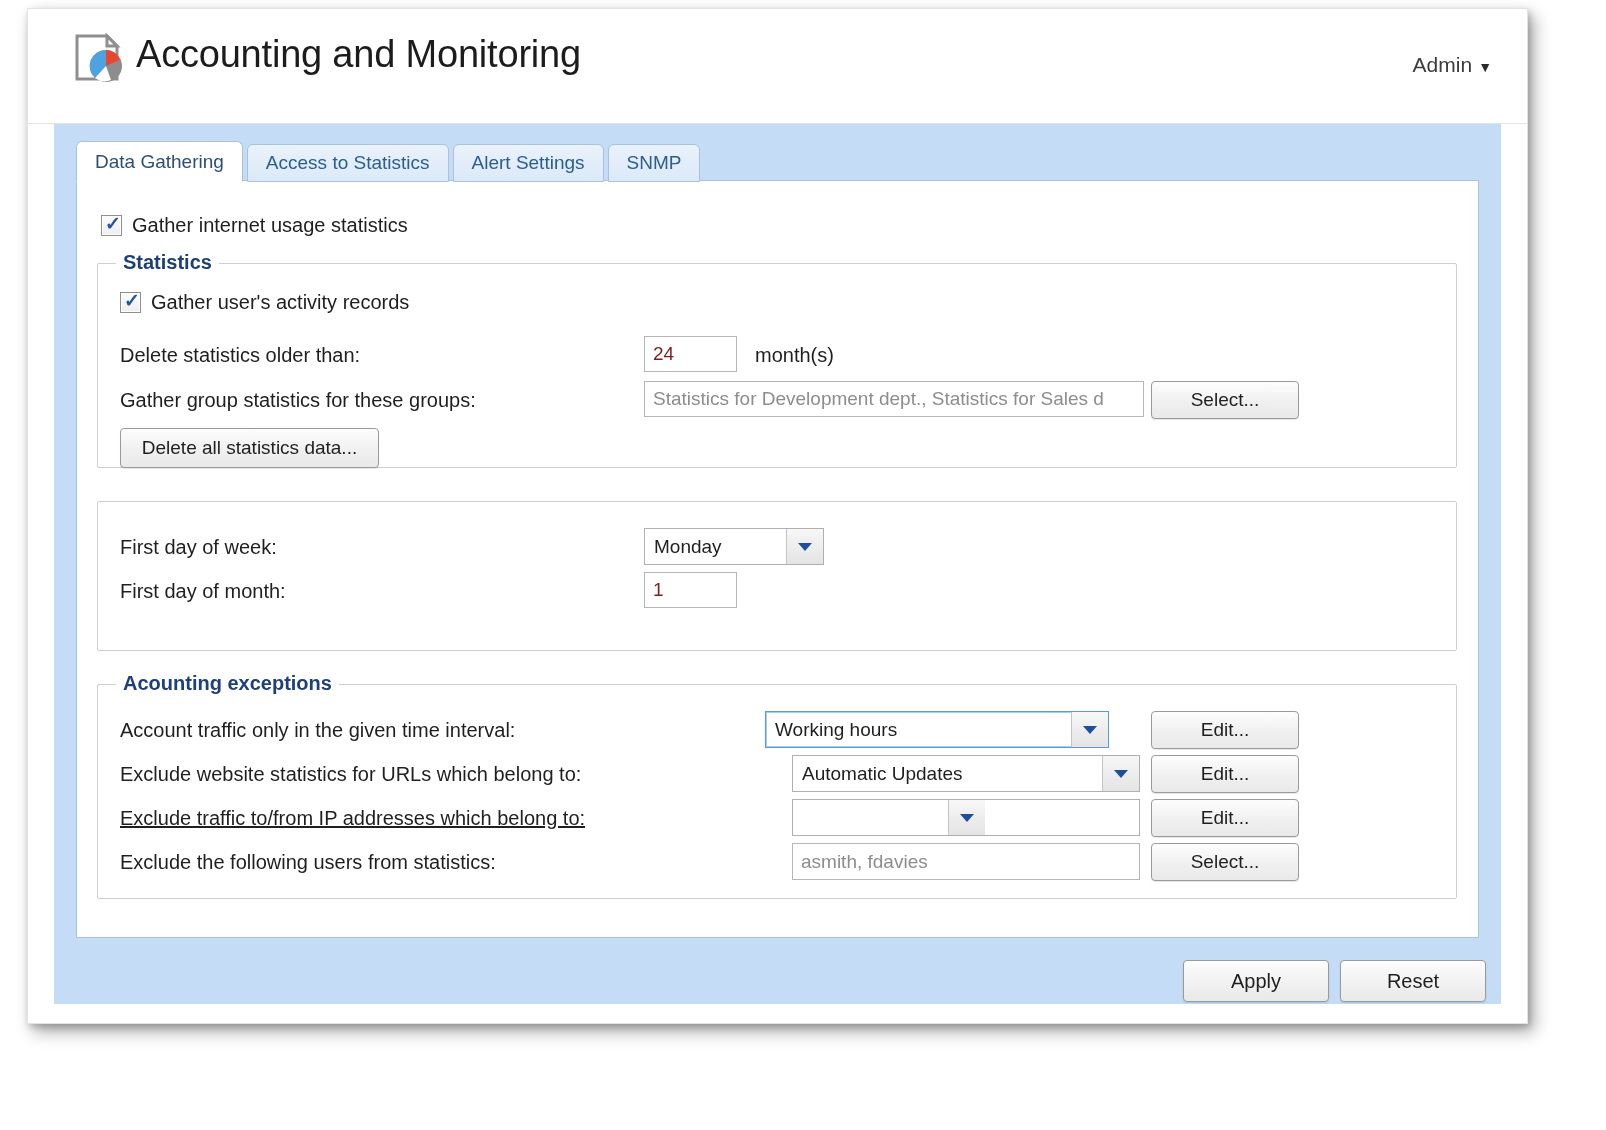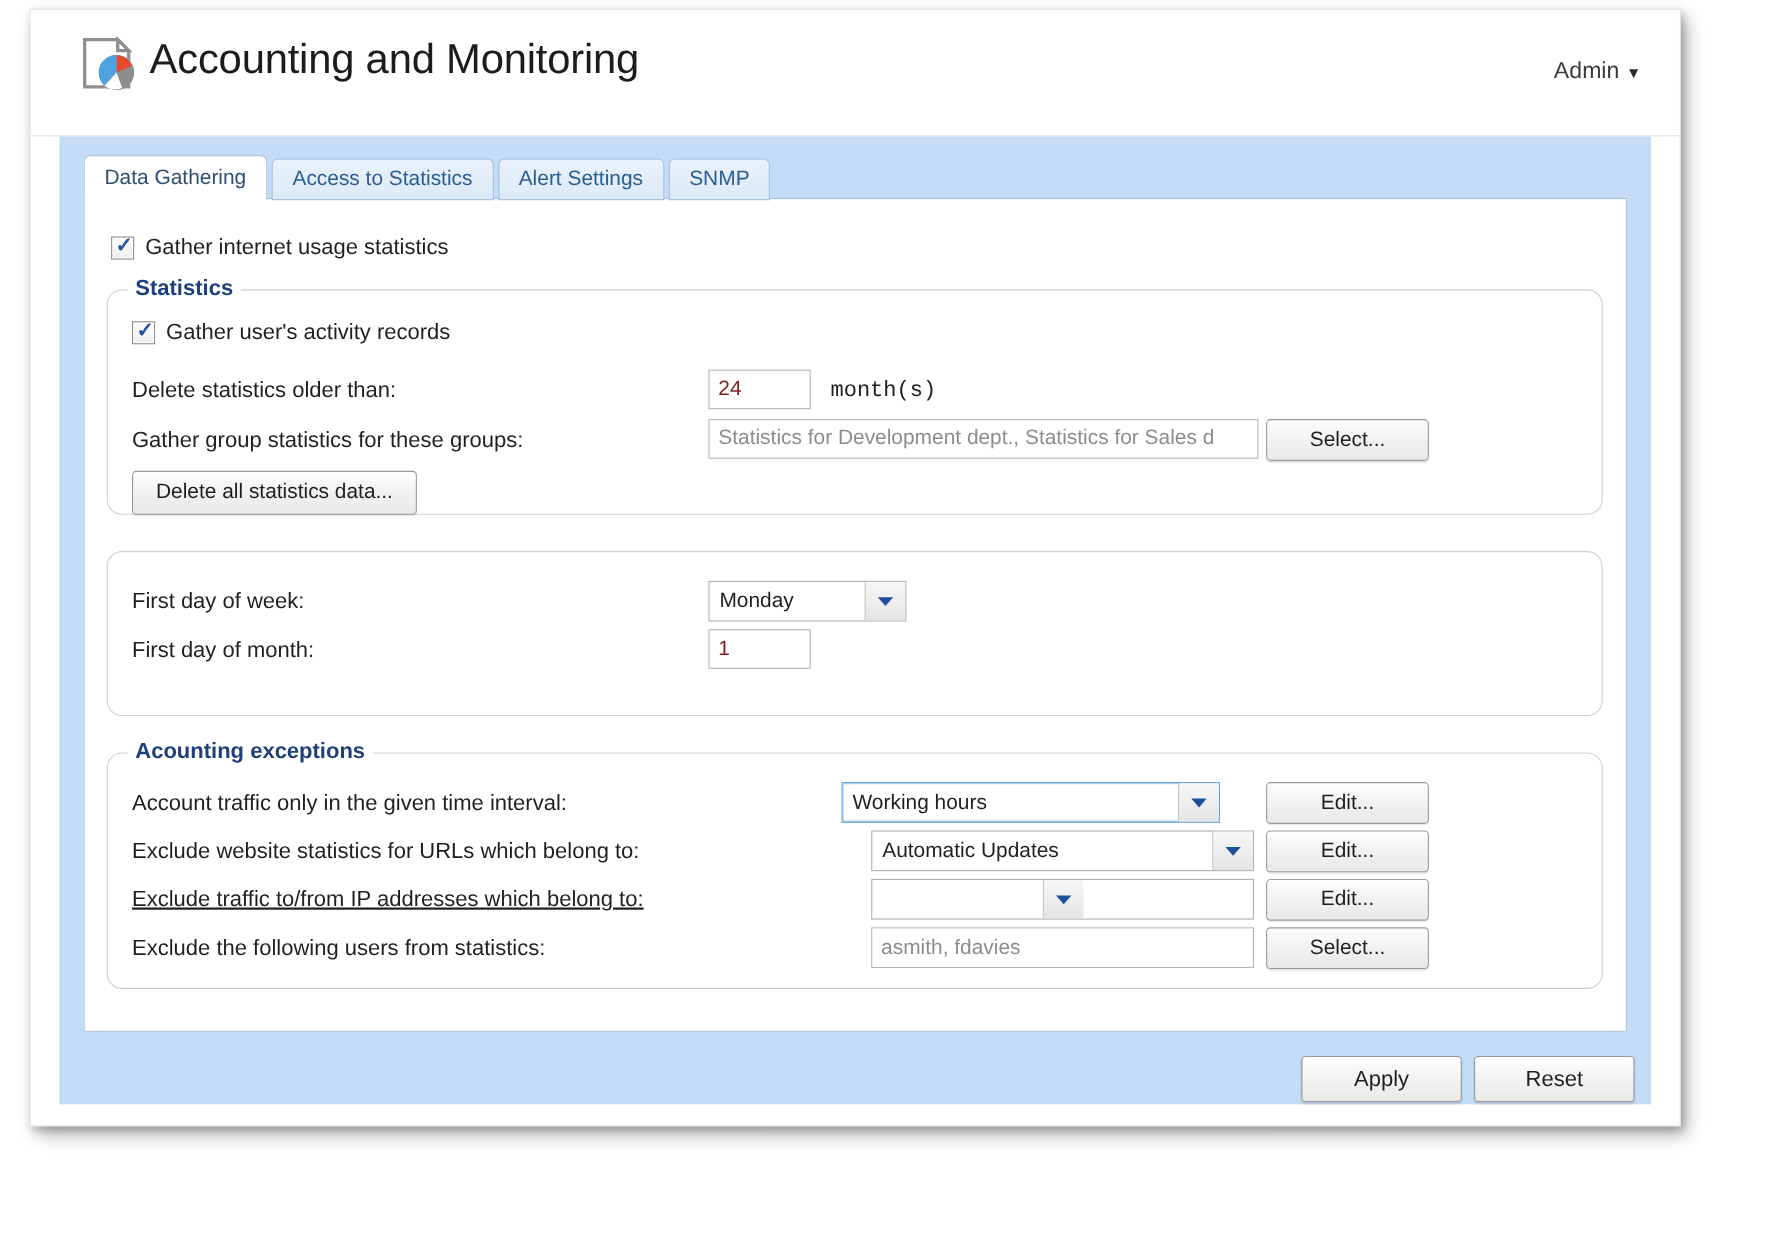--- a/index.html
+++ b/index.html
@@ -132,21 +132,21 @@
   .chk-label {
     margin-left: 10px;
     font-size: 20px;
     color: #1f1f1f;
     white-space: nowrap;
   }
   
   .fieldset {
     position: absolute;
     border: 1px solid #cfcfcf;
-    border-radius: 14px;
+    border-radius: 2px;
   }
   .legend {
     position: absolute;
     top: -13px; left: 18px;
     background: #ffffff;
     padding: 0 7px;
     font-size: 20px;
     font-weight: bold;
     color: #1f3f7a;
     white-space: nowrap;
@@ -296,21 +296,21 @@
 
           <div class="chk-row" style="position:absolute; left:22px; top:27px;">
             <span class="checkbox">
               <span class="tick">✓</span>
             </span>
             <span class="chk-label">Gather user's activity records</span>
           </div>
 
           <span class="field-label" style="left:22px; top:80px;">Delete statistics older than:</span>
           <span class="textinput" style="left:546px; top:72px; width:93px; height:36px;">24</span>
-          <span class="field-label" style="left:657px; top:80px;font-family:Liberation Mono, monospace;">month(s)</span>
+          <span class="field-label" style="left:657px; top:80px;">month(s)</span>
 
           <span class="field-label" style="left:22px; top:125px;text-align:center;">Gather group statistics for these groups:</span>
           <span class="textinput placeholder" style="left:546px; top:117px; width:500px; height:36px;">Statistics for Development dept., Statistics for Sales d</span>
           <span class="btn" style="left:1053px; top:117px; width:148px;">Select...</span>
 
           <span class="btn" style="left:22px; top:164px; width:259px; height:40px;">Delete all statistics data...</span>
         </div>
 
         <div class="fieldset" style="left:20px; top:320px; width:1360px; height:150px;">
 

